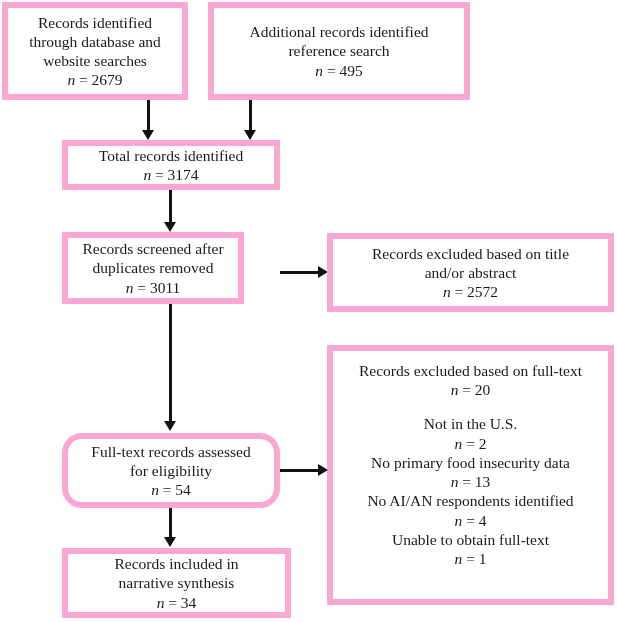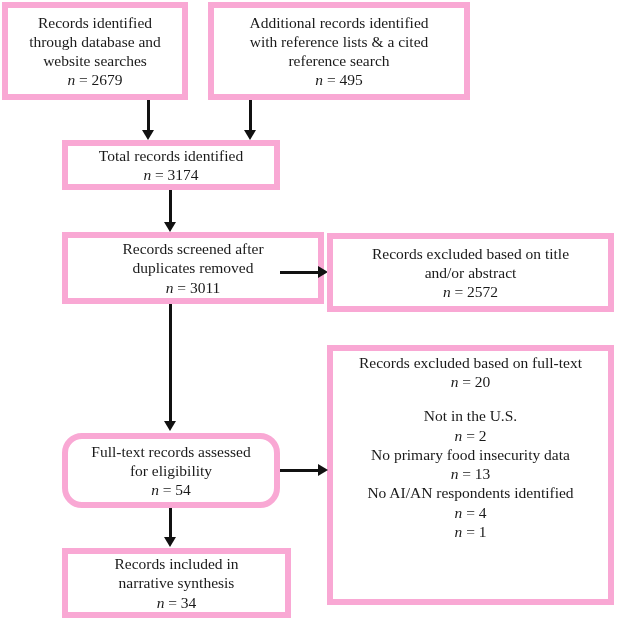--- a/index.html
+++ b/index.html
@@ -81,71 +81,71 @@
 
   <div class="box" style="left:2px; top:2px; width:186px; height:98px;">
     <span class="ln">Records identified</span>
     <span class="ln">through database and</span>
     <span class="ln">website searches</span>
     <span class="ln"><span class="n">n</span> <span class="nval">= 2679</span></span>
   </div>
 
   <div class="box" style="left:208px; top:2px; width:262px; height:98px;">
     <span class="ln">Additional records identified</span>
-    <span class="ln">with reference lists &amp; a cited</span>
     <span class="ln">reference search</span>
     <span class="ln"><span class="n">n</span> <span class="nval">= 495</span></span>
   </div>
 
   <div class="vline" style="left:147px; top:100px; height:32px;"></div>
   <div class="arrow-down" style="left:142px; top:130px;"></div>
 
   <div class="vline" style="left:249px; top:100px; height:32px;"></div>
   <div class="arrow-down" style="left:244px; top:130px;"></div>
 
   <div class="box" style="left:62px; top:140px; width:218px; height:50px;justify-content:center;">
     <span class="ln">Total records identified</span>
     <span class="ln"><span class="n">n</span> <span class="nval">= 3174</span></span>
   </div>
 
   <div class="vline" style="left:169px; top:190px; height:34px;"></div>
   <div class="arrow-down" style="left:164px; top:222px;"></div>
 
-  <div class="box" style="left:62px; top:232px; width:262px; height:72px;">
+  <div class="box" style="left:62px; top:232px; width:182px; height:72px;">
     <span class="ln">Records screened after</span>
     <span class="ln">duplicates removed</span>
     <span class="ln"><span class="n">n</span> <span class="nval">= 3011</span></span>
   </div>
 
   <div class="hline" style="left:280px; top:271px; width:40px;"></div>
   <div class="arrow-right" style="left:318px; top:266px;"></div>
 
   <div class="box" style="left:327px; top:233px; width:287px; height:79px;">
     <span class="ln">Records excluded based on title</span>
     <span class="ln">and/or abstract</span>
     <span class="ln"><span class="n">n</span> <span class="nval">= 2572</span></span>
   </div>
 
   <div class="vline" style="left:169px; top:304px; height:118px;"></div>
   <div class="arrow-down" style="left:164px; top:421px;"></div>
 
-  <div class="box" style="left:327px; top:345px; width:287px; height:260px; justify-content:flex-start; padding-top:2px;">
+  <div class="box" style="left:327px; top:345px; width:287px; height:260px; justify-content:flex-start; padding-top:10px;">
     <span class="ln">Records excluded based on full-text</span>
     <span class="ln"><span class="n">n</span> <span class="nval">= 20</span></span>
     <span class="spacer"></span>
 
     <span class="ln">Not in the U.S.</span>
     <span class="ln"><span class="n">n</span> <span class="nval">= 2</span></span>
 
     <span class="ln">No primary food insecurity data</span>
     <span class="ln"><span class="n">n</span> <span class="nval">= 13</span></span>
 
     <span class="ln">No AI/AN respondents identified</span>
     <span class="ln"><span class="n">n</span> <span class="nval">= 4</span></span>
 
+    <span class="ln">Unable to obtain full-text</span>
     <span class="ln"><span class="n">n</span> <span class="nval">= 1</span></span>
   </div>
 
   <div class="box" style="left:62px; top:433px; width:218px; height:75px;border-radius:20px;">
     <span class="ln">Full-text records assessed</span>
     <span class="ln">for eligibility</span>
     <span class="ln"><span class="n">n</span> <span class="nval">= 54</span></span>
   </div>
 
   <div class="hline" style="left:280px; top:469px; width:40px;"></div>

